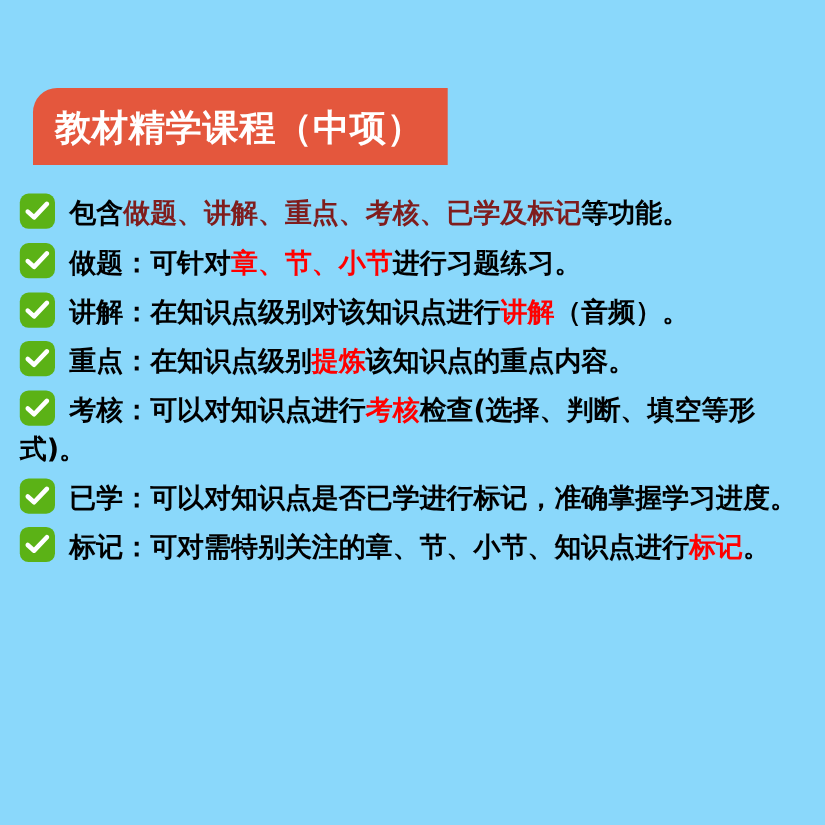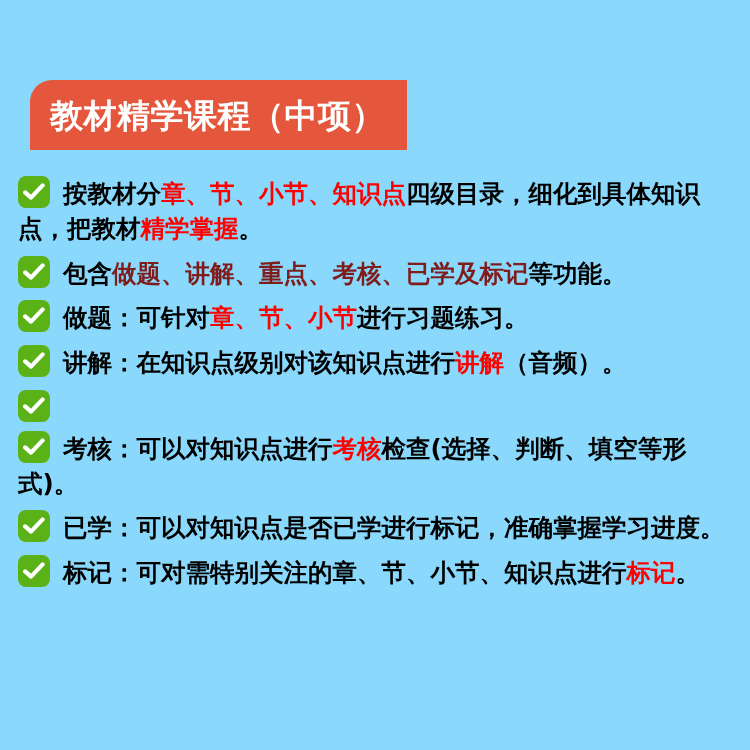--- a/index.html
+++ b/index.html
@@ -101,35 +101,32 @@
 </head>
 <body style="background: rgb(138, 216, 251);">
 
 <div id="page" style="background: rgb(138, 216, 251);">
 
   <div class="header-badge" style="background: rgb(228, 87, 61);">
     <span class="header-title" style="color: rgb(255, 255, 255);">教材精学课程（中项）</span>
   </div>
 
   <div class="feature-list">
-      <div class="feature-item wrap"><span class="check-icon" style="background: rgb(91, 178, 22);"><svg viewBox="0 0 22 20" aria-hidden="true">
-            <path d="M2.2 10.4 L8.0 15.6 L19.6 3.4" fill="none" stroke="#ffffff" stroke-width="4.2" stroke-linecap="round" stroke-linejoin="round"></path>
-          </svg></span><span class="feature-text" style="color: rgb(0, 0, 0);"><span>按教材分</span><span class="hl" style="color: rgb(255, 0, 0);">章、节、小节、知识点</span><span>四级目录，细化到具体知识点，把教材</span><span class="hl" style="color: rgb(255, 0, 0);">精学掌握</span><span>。</span></span></div>
       <div class="feature-item"><span class="check-icon" style="background: rgb(91, 178, 22);"><svg viewBox="0 0 22 20" aria-hidden="true">
             <path d="M2.2 10.4 L8.0 15.6 L19.6 3.4" fill="none" stroke="#ffffff" stroke-width="4.2" stroke-linecap="round" stroke-linejoin="round"></path>
           </svg></span><span class="feature-text" style="color: rgb(0, 0, 0);"><span>包含</span><span class="hl" style="color: #7f1d1d;">做题、讲解、重点、考核、已学及标记</span><span>等功能。</span></span></div>
       <div class="feature-item"><span class="check-icon" style="background: rgb(91, 178, 22);"><svg viewBox="0 0 22 20" aria-hidden="true">
             <path d="M2.2 10.4 L8.0 15.6 L19.6 3.4" fill="none" stroke="#ffffff" stroke-width="4.2" stroke-linecap="round" stroke-linejoin="round"></path>
           </svg></span><span class="feature-text" style="color: rgb(0, 0, 0);"><span>做题：可针对</span><span class="hl" style="color: rgb(255, 0, 0);">章、节、小节</span><span>进行习题练习。</span></span></div>
       <div class="feature-item"><span class="check-icon" style="background: rgb(91, 178, 22);"><svg viewBox="0 0 22 20" aria-hidden="true">
             <path d="M2.2 10.4 L8.0 15.6 L19.6 3.4" fill="none" stroke="#ffffff" stroke-width="4.2" stroke-linecap="round" stroke-linejoin="round"></path>
           </svg></span><span class="feature-text" style="color: rgb(0, 0, 0);"><span>讲解：在知识点级别对该知识点进行</span><span class="hl" style="color: rgb(255, 0, 0); text-align: center;">讲解</span><span>（音频）。</span></span></div>
       <div class="feature-item"><span class="check-icon" style="background: rgb(91, 178, 22);"><svg viewBox="0 0 22 20" aria-hidden="true">
             <path d="M2.2 10.4 L8.0 15.6 L19.6 3.4" fill="none" stroke="#ffffff" stroke-width="4.2" stroke-linecap="round" stroke-linejoin="round"></path>
-          </svg></span></div>
+          </svg></span><span class="feature-text" style="color: rgb(0, 0, 0);"><span>重点：在知识点级别</span><span class="hl" style="color: rgb(255, 0, 0);">提炼</span><span>该知识点的重点内容。</span></span></div>
       <div class="feature-item"><span class="check-icon" style="background: rgb(91, 178, 22);"><svg viewBox="0 0 22 20" aria-hidden="true">
             <path d="M2.2 10.4 L8.0 15.6 L19.6 3.4" fill="none" stroke="#ffffff" stroke-width="4.2" stroke-linecap="round" stroke-linejoin="round"></path>
           </svg></span><span class="feature-text" style="color: rgb(0, 0, 0);"><span>考核：可以对知识点进行</span><span class="hl" style="color: rgb(255, 0, 0);">考核</span><span>检查(选择、判断、填空等形式)。</span></span></div>
       <div class="feature-item"><span class="check-icon" style="background: rgb(91, 178, 22);"><svg viewBox="0 0 22 20" aria-hidden="true">
             <path d="M2.2 10.4 L8.0 15.6 L19.6 3.4" fill="none" stroke="#ffffff" stroke-width="4.2" stroke-linecap="round" stroke-linejoin="round"></path>
           </svg></span><span class="feature-text" style="color: rgb(0, 0, 0);"><span>已学：可以对知识点是否</span><span class="hl" style="color: #000000;">已学</span><span>进行标记，准确掌握学习进度。</span></span></div>
       <div class="feature-item"><span class="check-icon" style="background: rgb(91, 178, 22);"><svg viewBox="0 0 22 20" aria-hidden="true">
             <path d="M2.2 10.4 L8.0 15.6 L19.6 3.4" fill="none" stroke="#ffffff" stroke-width="4.2" stroke-linecap="round" stroke-linejoin="round"></path>
           </svg></span><span class="feature-text" style="color: rgb(0, 0, 0);"><span>标记：可对需特别关注的章、节、小节、知识点进行</span><span class="hl" style="color: rgb(255, 0, 0);">标记</span><span>。</span></span></div>
     </div>

